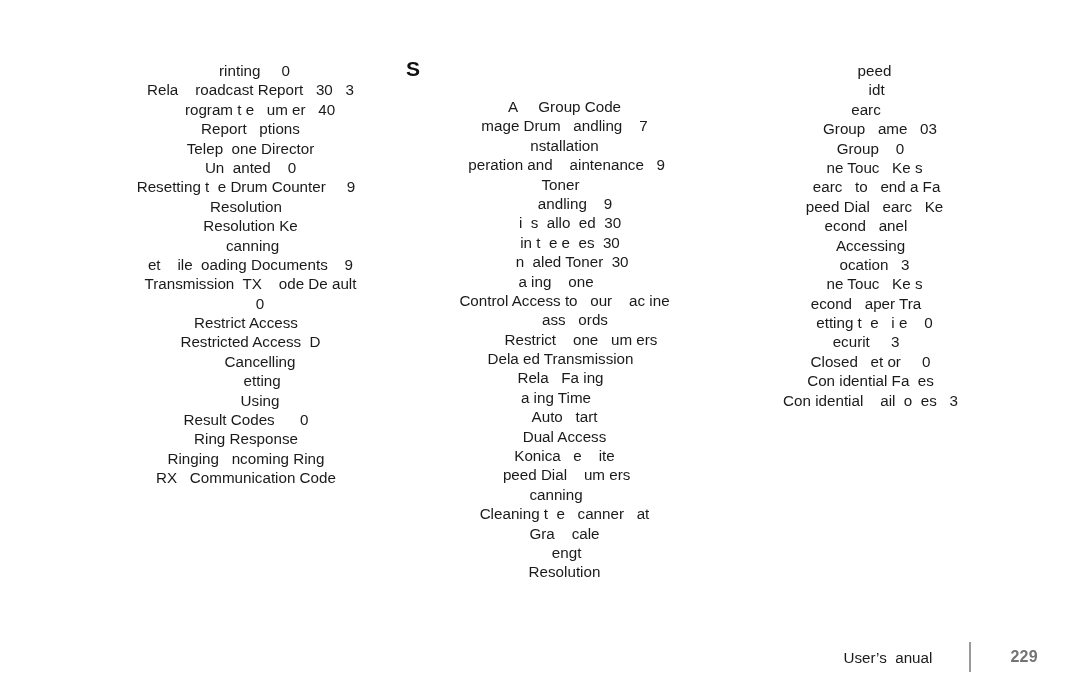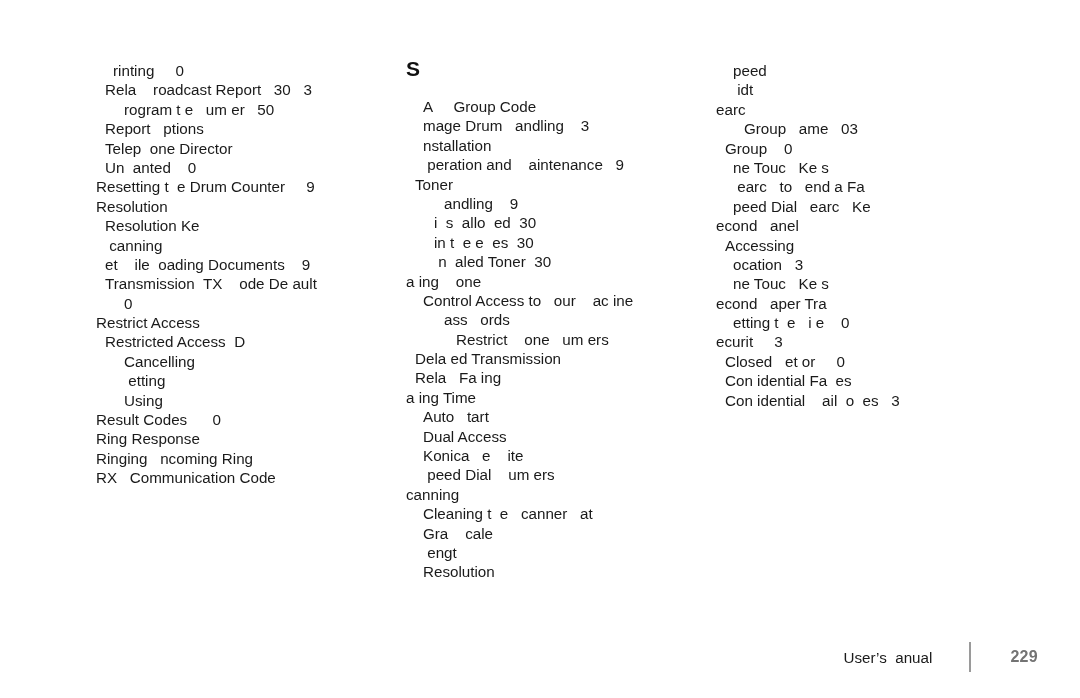--- a/index.html
+++ b/index.html
@@ -20,20 +20,21 @@
 
   #page {
     position: absolute;
     inset: 0;
   }
 
   .column {
     position: absolute;
     top: 0;
     height: 698px;
+    text-align: center;
   }
   .col-left   { left: 96px;  width: 300px; }
   .col-mid    { left: 406px; width: 300px; }
   .col-right  { left: 716px; width: 300px; }
 
   .col-body {
     position: absolute;
     left: 0;
     width: 100%;
   }
@@ -108,21 +109,21 @@
 </head>
 <body>
 
 <div id="page">
 
   <div class="column col-left">
     <div class="letter-head"></div>
     <div class="col-body">
         <span class="idx-line lv2">rinting     0</span>
         <span class="idx-line lv1">Rela    roadcast Report   30   3</span>
-        <span class="idx-line lv3">rogram t e   um er   50</span>
+        <span class="idx-line lv3">rogram t e   um er   40</span>
         <span class="idx-line lv1">Report   ptions</span>
         <span class="idx-line lv1">Telep  one Director</span>
         <span class="idx-line lv1">Un  anted    0</span>
         <span class="idx-line lv0">Resetting t  e Drum Counter     9</span>
         <span class="idx-line lv0">Resolution</span>
         <span class="idx-line lv1">Resolution Ke</span>
         <span class="idx-line lv1"> canning</span>
         <span class="idx-line lv1">et    ile  oading Documents    9</span>
         <span class="idx-line lv1">Transmission  TX    ode De ault</span>
         <span class="idx-line lv3">0</span>
@@ -135,21 +136,21 @@
         <span class="idx-line lv0">Ring Response</span>
         <span class="idx-line lv0">Ringing   ncoming Ring</span>
         <span class="idx-line lv0">RX   Communication Code</span>
       </div>
   </div>
 
   <div class="column col-mid">
     <div class="letter-head">S</div>
     <div class="col-body">
         <span class="idx-line lv2">A     Group Code</span>
-        <span class="idx-line lv2">mage Drum   andling    3</span>
+        <span class="idx-line lv2">mage Drum   andling    7</span>
         <span class="idx-line lv2">nstallation</span>
         <span class="idx-line lv2"> peration and    aintenance   9</span>
         <span class="idx-line lv1">Toner</span>
         <span class="idx-line lv4">andling    9</span>
         <span class="idx-line lv3">i  s  allo  ed  30</span>
         <span class="idx-line lv3">in t  e e  es  30</span>
         <span class="idx-line lv3"> n  aled Toner  30</span>
         <span class="idx-line lv0">a ing    one</span>
         <span class="idx-line lv2">Control Access to   our    ac ine</span>
         <span class="idx-line lv4">ass   ords</span>

